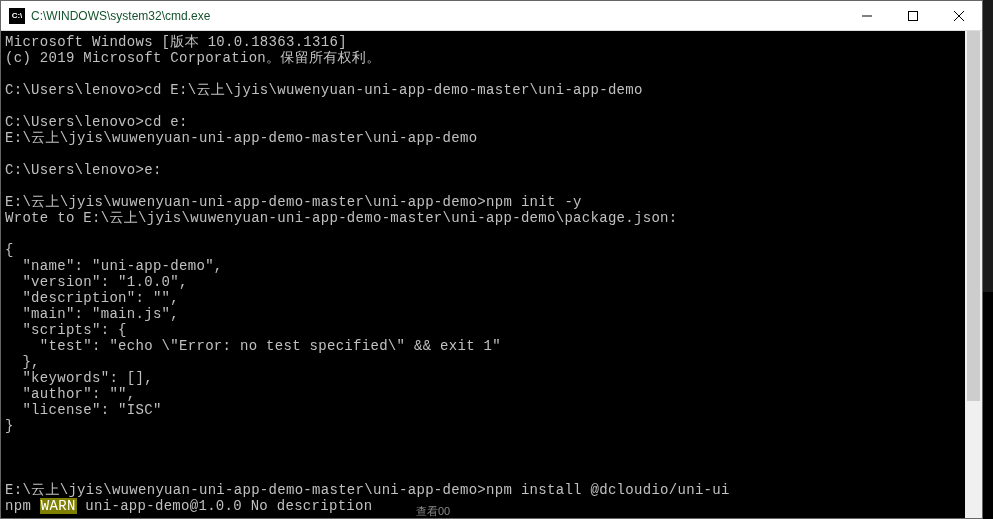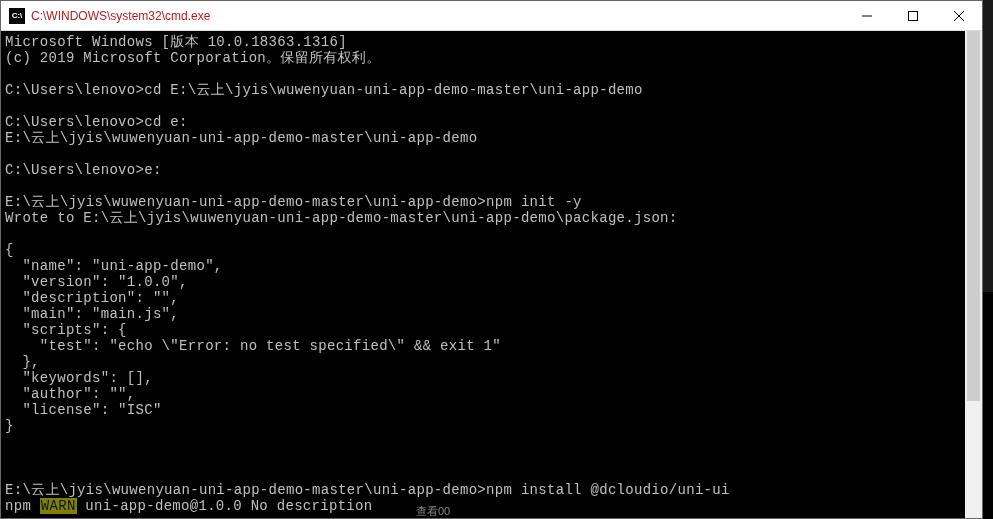--- a/index.html
+++ b/index.html
@@ -35,21 +35,21 @@
       font-weight: bold;
       display: flex;
       align-items: center;
       justify-content: center;
       font-family: Arial, sans-serif;
     }
     .titlebar-text {
       flex: 1;
       font-size: 12px;
       font-family: "Segoe UI", Arial, sans-serif;
-      color: #b91c1c;
+      color: #14532d;
     }
     .titlebar-buttons {
       display: flex;
     }
     .titlebar-btn {
       width: 46px;
       height: 30px;
       display: flex;
       align-items: center;
       justify-content: center;
@@ -68,21 +68,21 @@
       font-size: 14px;
       line-height: 16px;
       padding: 3px 0 0 4px;
       white-space: pre;
       overflow: hidden;
       letter-spacing: 0.3px;
     }
     .terminal .line { white-space: pre; min-height: 16px; }
     .warn {
       background: #808000;
-      color: #0f172a;
+      color: #ffffff;
       padding: 0 1px;
     }
     .scrollbar {
       width: 17px;
       background: #f0f0f0;
       position: relative;
     }
     .scrollbar-thumb {
       position: absolute;
       top: 0;

